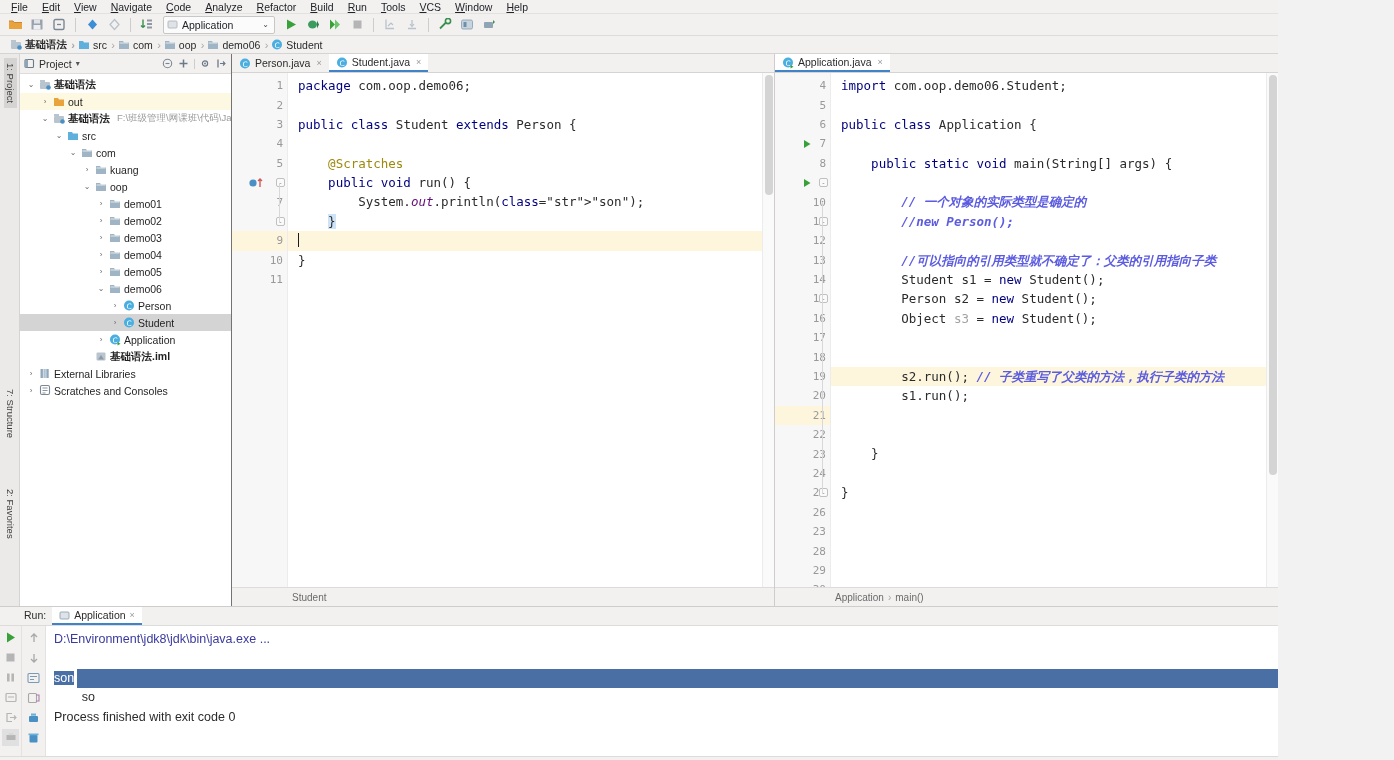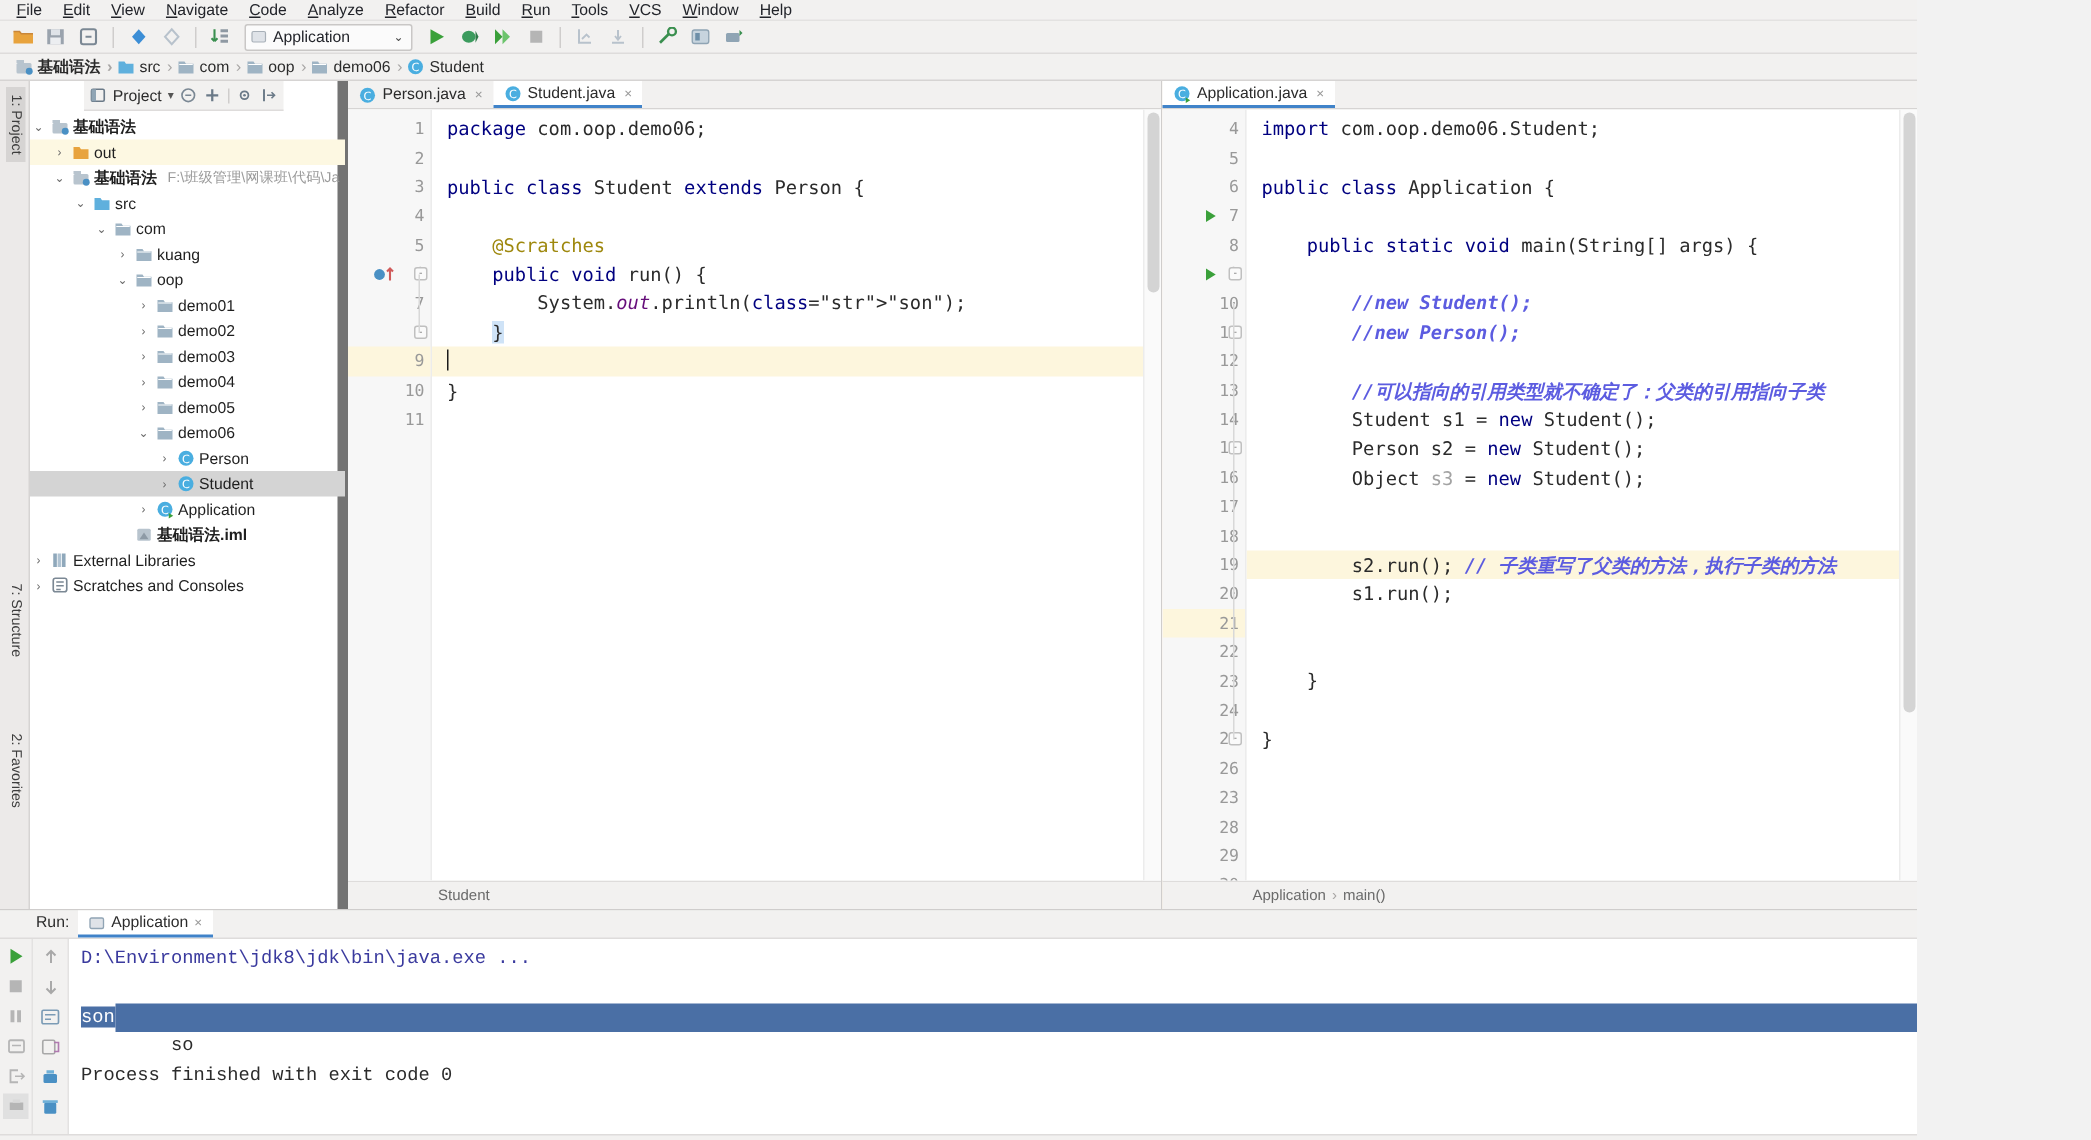--- a/index.html
+++ b/index.html
@@ -65,22 +65,22 @@
     position:relative; flex:none;
   }
   .vtab {
     position:absolute; left:-1px; transform-origin:left top;
     white-space:nowrap; font-size:9.5px; color:#3c3c3c;
     display:flex; align-items:center; gap:3px;
   }
   .vtab.sel { background:#d6d4d3; }
 
   
-  .projpanel { width:212px; background:#ffffff; border-right:7px solid #737373; flex:none;
-               display:flex; flex-direction:column;align-items:center; }
+  .projpanel { width:212px; background:#ffffff; border-right:1px solid #737373; flex:none;
+               display:flex; flex-direction:column; }
   .projhead {
     height:20px; display:flex; align-items:center; gap:4px; padding:0 4px;
     background:#f2f1f0; border-bottom:1px solid #dedcdb; flex:none;
   }
   .projhead .ttl { font-size:10.5px; color:#2b2b2b; }
   .projhead .sp { margin-left:auto; display:flex; align-items:center; gap:5px; }
   .tree { padding-top:2px; overflow:hidden; flex:1; }
   .trow {
     display:flex; align-items:center; height:17px; gap:3px;
     font-size:10.5px; color:#1f1f1f; white-space:nowrap; padding-right:4px;
@@ -166,21 +166,21 @@
             font-size:10.5px; background:#fff; border-bottom:2px solid #4083c9; }
   .runtab .x { color:#9a9a9a; font-size:9px; }
   .runbody { flex:1; display:flex; }
   .runicons { width:22px; background:#f2f1f0; display:flex; flex-direction:column;
               align-items:center; padding-top:3px; gap:3px; flex:none;
               border-right:1px solid #e3e2e1; }
   .runicons2 { width:24px; background:#f2f1f0; display:flex; flex-direction:column;
               align-items:center; padding-top:3px; gap:3px; flex:none;
               border-right:1px solid #e3e2e1; }
   .ricon { width:17px; height:17px; display:flex; align-items:center; justify-content:center; }
-  .console { flex:1; padding:4px 0 0 8px; font-family:Liberation Mono, monospace;
+  .console { flex:1; padding:4px 0 0 8px; font-family:Liberation Sans, sans-serif;
              font-size:12.5px; position:relative; background:#fff; overflow:hidden; }
   .cl { height:19.4px; line-height:19.4px; white-space:pre; position:relative; }
   .cl .sel { background:#4a6fa5; color:#ffffff; }
   .path-o { color:#3a3a9e; }
   .selbar { position:absolute; left:0; right:0; height:19.4px; background:#4a6fa5; }
 
   
   .statusbar { height:22px; background:#f2f1f0; border-top:1px solid #dedcdb;
                display:flex; align-items:center; padding:0 8px; position:relative; }
   .watermark { position:absolute; right:14px; top:2px; font-size:16px; color:#cfcfcf;
@@ -830,21 +830,21 @@
               <div class="fold" style="top: 415.4px;">-</div>
               <div class="vline" style="top: 129.4px; height: 291px;"></div>
             </div>
           <div class="code" id="codeRight">
               <div class="cline"><span class="kw">import</span> com.oop.demo06.Student;</div>
               <div class="cline">&nbsp;</div>
               <div class="cline"><span class="kw">public</span> <span class="kw">class</span> Application {</div>
               <div class="cline">&nbsp;</div>
               <div class="cline">&nbsp;&nbsp;&nbsp;&nbsp;<span class="kw">public</span> <span class="kw">static</span> <span class="kw">void</span> main(String[] args) {</div>
               <div class="cline">&nbsp;</div>
-              <div class="cline">&nbsp;&nbsp;&nbsp;&nbsp;&nbsp;&nbsp;&nbsp;&nbsp;<span class="cmt-i">//new Student();</span></div>
+              <div class="cline">&nbsp;&nbsp;&nbsp;&nbsp;&nbsp;&nbsp;&nbsp;&nbsp;<span class="cmt-i">// 一个对象的实际类型是确定的</span></div>
               <div class="cline">&nbsp;&nbsp;&nbsp;&nbsp;&nbsp;&nbsp;&nbsp;&nbsp;<span class="cmt-i">//new Person();</span></div>
               <div class="cline">&nbsp;</div>
               <div class="cline">&nbsp;&nbsp;&nbsp;&nbsp;&nbsp;&nbsp;&nbsp;&nbsp;<span class="cmt-i">//可以指向的引用类型就不确定了：父类的引用指向子类</span></div>
               <div class="cline">&nbsp;&nbsp;&nbsp;&nbsp;&nbsp;&nbsp;&nbsp;&nbsp;Student s1 = <span class="kw">new</span> Student();</div>
               <div class="cline">&nbsp;&nbsp;&nbsp;&nbsp;&nbsp;&nbsp;&nbsp;&nbsp;Person s2 = <span class="kw">new</span> Student();</div>
               <div class="cline">&nbsp;&nbsp;&nbsp;&nbsp;&nbsp;&nbsp;&nbsp;&nbsp;Object <span class="dim">s3</span> = <span class="kw">new</span> Student();</div>
               <div class="cline">&nbsp;</div>
               <div class="cline">&nbsp;</div>
               <div class="cline hl">&nbsp;&nbsp;&nbsp;&nbsp;&nbsp;&nbsp;&nbsp;&nbsp;s2.run(); <span class="cmt-i">// 子类重写了父类的方法，执行子类的方法</span></div>
               <div class="cline">&nbsp;&nbsp;&nbsp;&nbsp;&nbsp;&nbsp;&nbsp;&nbsp;s1.run();</div>

